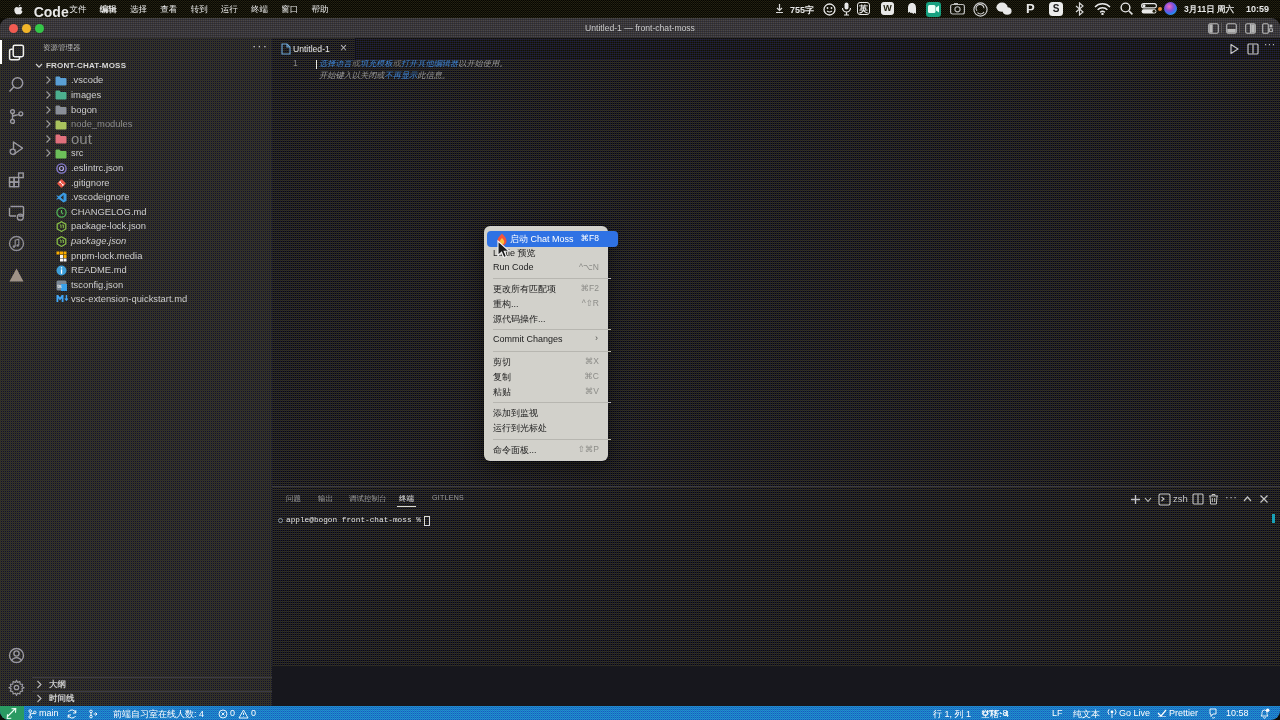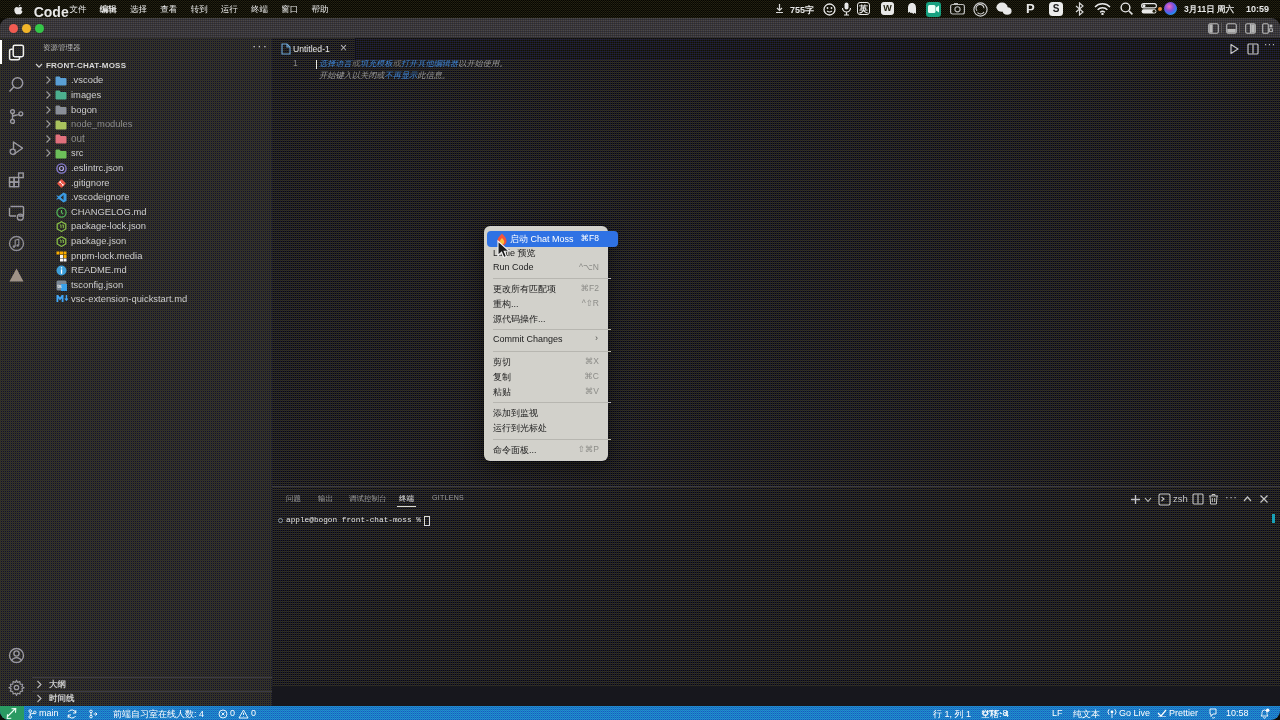--- a/index.html
+++ b/index.html
@@ -19,21 +19,21 @@
 
   #titlebar { left:0; top:0; width:1280px; height:20px; background:#3e3d41; }
   .tl { position:absolute; top:5.5px; width:9px; height:9px; border-radius:50%; }
 
   #activitybar { left:0; top:20px; width:32px; height:668px; background:#28272e; }
   #sidebar { left:32px; top:20px; width:240px; height:700px; background:#252430; }
   #editor { left:272px; top:20px; width:1008px; height:448px; background:#16161d; }
   #tabbar { left:272px; top:20px; width:1008px; height:22px; background:#201f28; }
   #tab1 { left:272px; top:20px; width:84px; height:22px; background:#16161d;
     border-right:1px solid #101016; color:#e8e8e8; font-size:8.6px; }
-  #panel { left:272px; top:468px; width:1008px; height:200px; background:#16161d;
+  #panel { left:272px; top:468px; width:1008px; height:180px; background:#16161d;
     border-top:1px solid #3c3c42; }
   #statusbar { left:0; top:688px; width:1280px; height:14px; background:#2582d2;
     color:#fff; font-size:9px; }
   #menubar { background:repeating-conic-gradient(#050502 0% 25%, #262412 25% 50%, #0d0c06 50% 75%, #1d1b0d 75% 100%); background-size:2px 2px; }
   #titlebar { background:repeating-conic-gradient(#47464f 0% 25%, #343339 25% 50%, #2c2b31 50% 75%, #403b33 75% 100%); background-size:2px 2px; }
   #activitybar, #sidebar { background:repeating-conic-gradient(#34332c 0% 25%, #12122c 25% 50%, #343229 50% 75%, #302f24 75% 100%); background-size:2px 2px; }
   #editor, #panel { background:repeating-conic-gradient(#322f27 0% 25%, #0b0b0a 25% 50%, #191934 50% 75%, #2b2a1f 75% 100%); background-size:2px 2px; }
   #tabbar { background:repeating-conic-gradient(#0d0d0b 0% 25%, #23221a 25% 50%, #1b1b4a 50% 75%, #1d1c12 75% 100%); background-size:2px 2px; }
   #tab1 { background:repeating-conic-gradient(#322f27 0% 25%, #0b0b0a 25% 50%, #191934 50% 75%, #2b2a1f 75% 100%); background-size:2px 2px; }
   #statusbar { background:repeating-conic-gradient(#2689d8 0% 25%, #1563b8 25% 50%, #1f7fd0 50% 75%, #1a86bc 75% 100%); background-size:2px 2px; }
@@ -126,20 +126,21 @@
   <span class="abs" style="left:1164px; top:2px; width:13px; height:13px; border-radius:50%;
     background:radial-gradient(circle at 40% 35%, #f26dbc 0%, #8a4fd8 35%, #3a6ff0 60%, #25c0e8 85%);"></span>
 </div>
 
 <div id="window" class="abs">
 
   <div id="titlebar" class="abs">
     <span class="tl" style="left:9px;  background:#f15b51;"></span>
     <span class="tl" style="left:22px; background:#f0b429;"></span>
     <span class="tl" style="left:35px; background:#34c648;"></span>
+    <span class="abs" style="left:0; width:100%; text-align:center; top:5px; font-size:8.6px; color:#cbcbcb;">Untitled-1 — front-chat-moss</span>
     <svg class="abs" style="left:1208px; top:4.5px;" width="11" height="11" viewBox="0 0 11 11">
       <rect x="0.7" y="0.7" width="9.6" height="9.6" rx="1.5" fill="none" stroke="#b8b8b8" stroke-width="1.1"></rect>
       <rect x="1.3" y="1.3" width="3.4" height="8.4" fill="#b8b8b8"></rect>
     </svg>
     <svg class="abs" style="left:1226px; top:4.5px;" width="11" height="11" viewBox="0 0 11 11">
       <rect x="0.7" y="0.7" width="9.6" height="9.6" rx="1.5" fill="none" stroke="#b8b8b8" stroke-width="1.1"></rect>
       <rect x="1.3" y="6" width="8.4" height="3.7" fill="#b8b8b8"></rect>
     </svg>
     <div class="abs" style="left:1220.5px; top:5px; width:1px; height:10px; background:#5a595e;"></div>
     <div class="abs" style="left:1239px; top:5px; width:1px; height:10px; background:#5a595e;"></div>
@@ -286,21 +287,21 @@
           <span class="abs" style="left:13px; top:2.2px;">
             <svg width="7" height="10" viewBox="0 0 7 10">
               <path d="M1.5 1.5 l3.5 3.5 L1.5 8.5" stroke="#9a9a9a" stroke-width="1.2" fill="none"></path>
             </svg>
           </span>
           <span class="abs" style="left:23px; top:2.6px;">
             <svg width="12" height="10" viewBox="0 0 12 10">
               <path d="M0.5 1.5 a1 1 0 0 1 1 -1 h3 l1.2 1.5 h4.8 a1 1 0 0 1 1 1 v5.5 a1 1 0 0 1 -1 1 h-9 a1 1 0 0 1 -1 -1 Z" fill="#e0707c"></path>
             </svg>
           </span>
-          <span class="abs" style="left:39px; font-size:10px; color:#8a8a8a;">out</span>
+          <span class="abs" style="left:39px; font-size:15px; color:#8a8a8a;">out</span>
         </div>
 <div class="abs" style="left:0; top:108.3px; width:240px; height:14.6px; line-height:14.6px;">
           <span class="abs" style="left:13px; top:2.2px;">
             <svg width="7" height="10" viewBox="0 0 7 10">
               <path d="M1.5 1.5 l3.5 3.5 L1.5 8.5" stroke="#9a9a9a" stroke-width="1.2" fill="none"></path>
             </svg>
           </span>
           <span class="abs" style="left:23px; top:2.6px;">
             <svg width="12" height="10" viewBox="0 0 12 10">
               <path d="M0.5 1.5 a1 1 0 0 1 1 -1 h3 l1.2 1.5 h4.8 a1 1 0 0 1 1 1 v5.5 a1 1 0 0 1 -1 1 h-9 a1 1 0 0 1 -1 -1 Z" fill="#6cbf5a"></path>
@@ -347,21 +348,21 @@
         </div>
 <div class="abs" style="left:0; top:181.3px; width:240px; height:14.6px; line-height:14.6px;">
           <span class="abs" style="left:24px; top:2.2px;">
             <svg width="11" height="11" viewBox="0 0 11 11">
               <path d="M5.5 0.8 L9.8 3.2 v4.8 L5.5 10.4 L1.2 8 V3.2 Z" fill="none" stroke="#8bc34a" stroke-width="1.2"></path>
               <path d="M3.8 4 h1.2 v3 M6.2 4 h1.2 v3" stroke="#8bc34a" stroke-width="0.9" fill="none"></path>
             </svg>
           </span>
           <span class="abs" style="left:39px; font-size:9.4px; color:#cccccc;">package-lock.json</span>
         </div>
-<div class="abs" style="left:0; top:195.9px; width:240px; height:14.6px; line-height:14.6px;">
+<div class="abs" style="left:0; top:195.9px; width:240px; height:14.6px; line-height:14.6px;font-style:italic;">
           <span class="abs" style="left:24px; top:2.2px;">
             <svg width="11" height="11" viewBox="0 0 11 11">
               <path d="M5.5 0.8 L9.8 3.2 v4.8 L5.5 10.4 L1.2 8 V3.2 Z" fill="none" stroke="#8bc34a" stroke-width="1.2"></path>
               <path d="M3.8 4 h1.2 v3 M6.2 4 h1.2 v3" stroke="#8bc34a" stroke-width="0.9" fill="none"></path>
             </svg>
           </span>
           <span class="abs" style="left:39px; font-size:9.4px; color:#cccccc;">package.json</span>
         </div>
 <div class="abs" style="left:0; top:210.5px; width:240px; height:14.6px; line-height:14.6px;">
           <span class="abs" style="left:24px; top:2.2px;">

